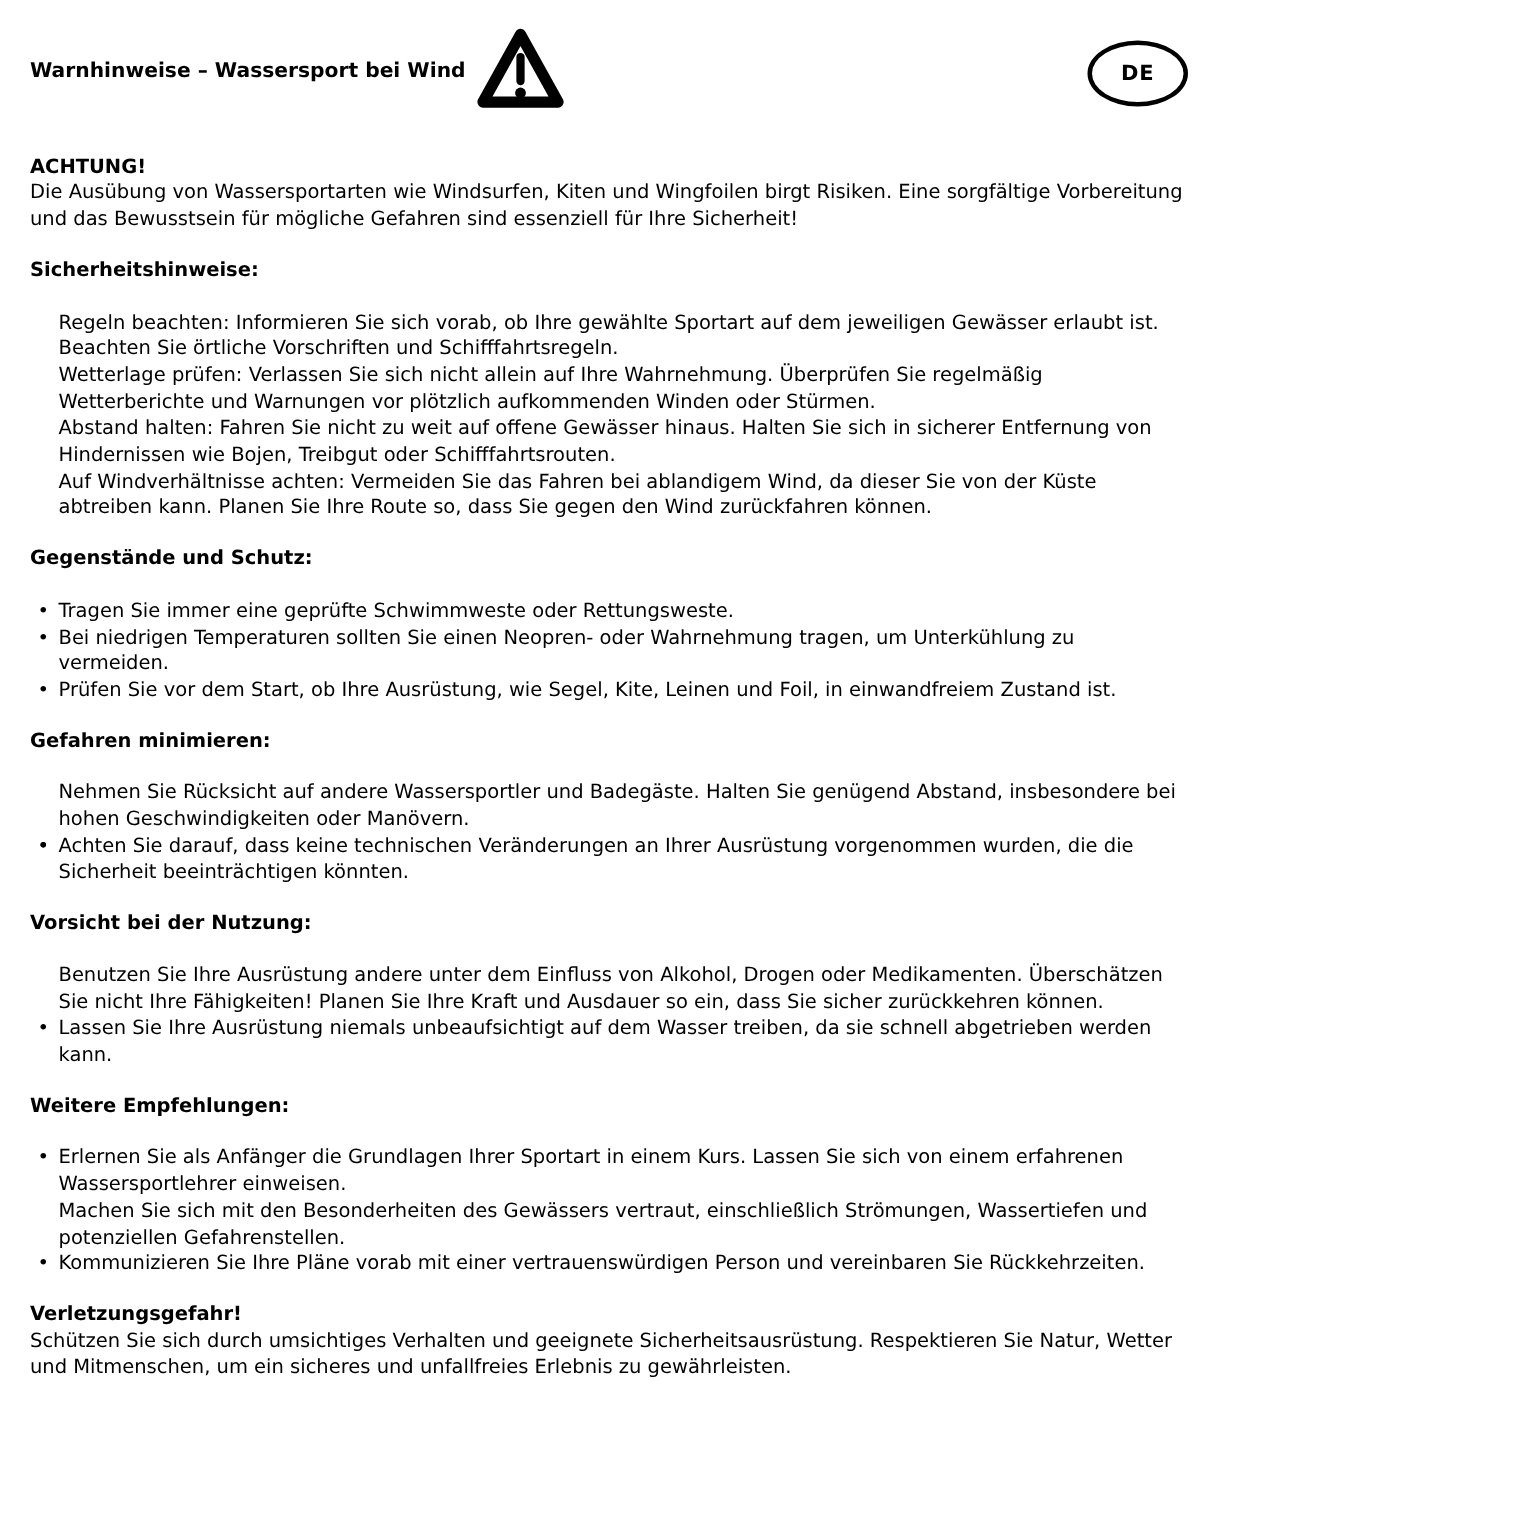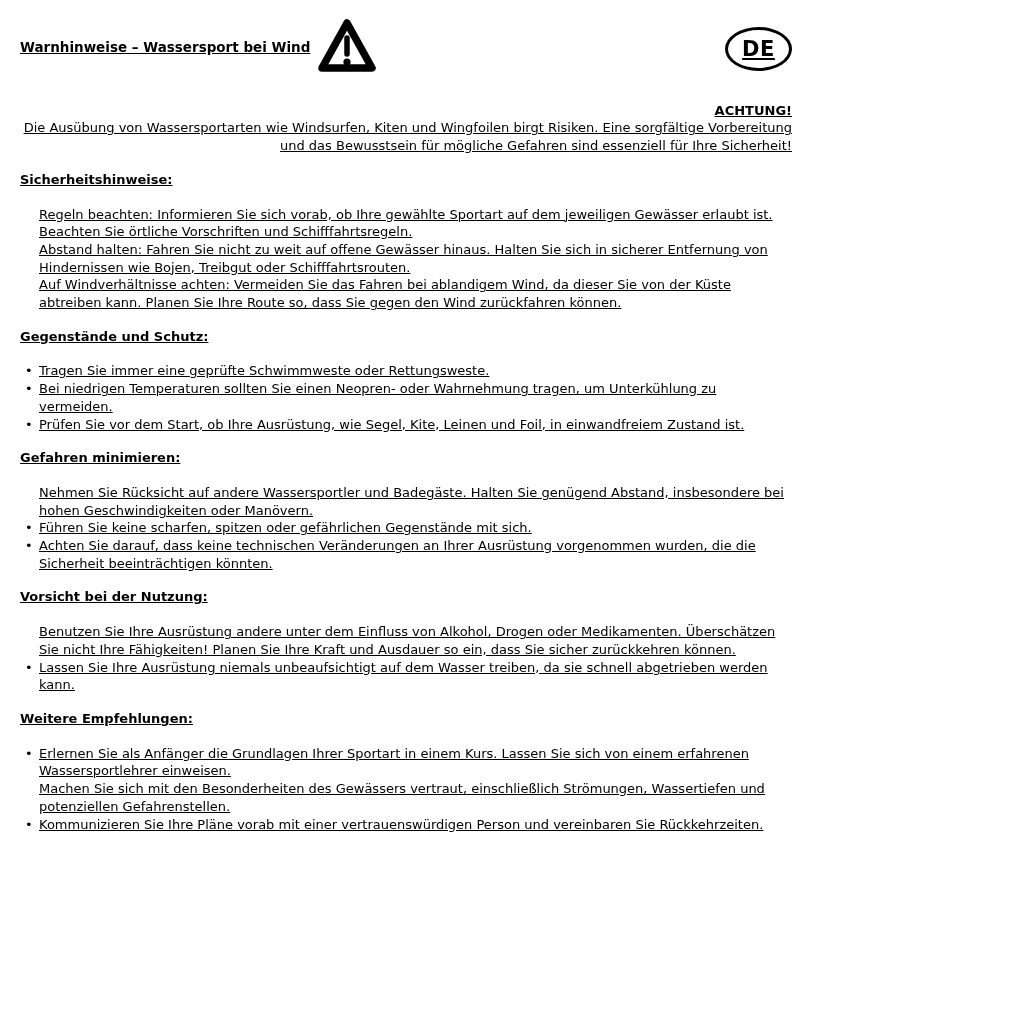--- a/index.html
+++ b/index.html
@@ -7,38 +7,38 @@
   body {
     width: 1020px;
     height: 1026px;
     background: #ffffff;
     color: #000000;
     font-family: "DejaVu Sans", "Liberation Sans", sans-serif;
     font-size: 13px;
     line-height: 17.7px;
     overflow: hidden;
   }
-  .page { padding: 38px 33px 0 20px; width: 825px; text-decoration: underline; }
+  .page { padding: 38px 33px 0 20px; width: 825px; }
 
   
   .header { display: flex; align-items: flex-start; }
   .title-block { font-weight: bold; font-size: 13.5px; line-height: 18px; white-space: nowrap; }
   .warn-icon { margin-left: 7px; margin-top: -21px; flex: 0 0 auto; }
   .badge {
     margin-left: auto; margin-top: -11px;
     width: 67px; height: 44px;
     border: 3.5px solid #000;
     border-radius: 50%;
     display: flex; align-items: center; justify-content: center;
-    font-weight: bold; font-size: 21px; letter-spacing: 0.5px;
+    font-weight: bold; font-size: 14px; letter-spacing: 0.5px;
     line-height: 1;
   }
 
   
-  .intro { margin-top: 18px; text-align: right; }
+  .intro { margin-top: 18px; }
   .block-heading { font-weight: bold; }
   .block-body { max-width: 968px; }
 
   
   .section-heading { font-weight: bold; margin-top: 16px; margin-bottom: 17px; }
   .list { max-width: 970px; }
   .item { position: relative; padding-left: 19px; }
   .item .marker { position: absolute; left: 5px; top: 0; }
   .footer-block { margin-top: 16px; }
 </style>
@@ -63,39 +63,40 @@
 
   <div class="intro">
     <div class="block-heading">ACHTUNG!</div>
     <div class="block-body">Die Ausübung von Wassersportarten wie Windsurfen, Kiten und Wingfoilen birgt Risiken. Eine sorgfältige Vorbereitung und das Bewusstsein für mögliche Gefahren sind essenziell für Ihre Sicherheit!</div>
   </div>
 
   <div>
     <div class="section-heading">Sicherheitshinweise:</div>
     <div class="list">
       <div class="item"><span>Regeln beachten: Informieren Sie sich vorab, ob Ihre gewählte Sportart auf dem jeweiligen Gewässer erlaubt ist. Beachten Sie örtliche Vorschriften und Schifffahrtsregeln.</span></div>
+      <div class="item"><span>Wetterlage prüfen: Verlassen Sie sich nicht allein auf Ihre Wahrnehmung. Überprüfen Sie regelmäßig Wetterberichte und Warnungen vor plötzlich aufkommenden Winden oder Stürmen.</span></div>
       <div class="item"><span>Abstand halten: Fahren Sie nicht zu weit auf offene Gewässer hinaus. Halten Sie sich in sicherer Entfernung von Hindernissen wie Bojen, Treibgut oder Schifffahrtsrouten.</span></div>
       <div class="item"><span>Auf Windverhältnisse achten: Vermeiden Sie das Fahren bei ablandigem Wind, da dieser Sie von der Küste abtreiben kann. Planen Sie Ihre Route so, dass Sie gegen den Wind zurückfahren können.</span></div>
     </div>
   </div>
 
   <div>
     <div class="section-heading">Gegenstände und Schutz:</div>
     <div class="list">
       <div class="item"><span class="marker">•</span><span>Tragen Sie immer eine geprüfte Schwimmweste oder Rettungsweste.</span></div>
       <div class="item"><span class="marker">•</span><span>Bei niedrigen Temperaturen sollten Sie einen Neopren- oder Wahrnehmung tragen, um Unterkühlung zu vermeiden.</span></div>
       <div class="item"><span class="marker">•</span><span>Prüfen Sie vor dem Start, ob Ihre Ausrüstung, wie Segel, Kite, Leinen und Foil, in einwandfreiem Zustand ist.</span></div>
     </div>
   </div>
 
   <div>
     <div class="section-heading">Gefahren minimieren:</div>
     <div class="list">
       <div class="item"><span>Nehmen Sie Rücksicht auf andere Wassersportler und Badegäste. Halten Sie genügend Abstand, insbesondere bei hohen Geschwindigkeiten oder Manövern.</span></div>
-      <div class="item"><span class="marker">•</span><span>Führen Sie keine scharfen, spitzen oder gefährlichen Gegenstände mit sich.</span></div>
+      <div class="item"><span class="marker">•</span></div>
       <div class="item"><span class="marker">•</span><span>Achten Sie darauf, dass keine technischen Veränderungen an Ihrer Ausrüstung vorgenommen wurden, die die Sicherheit beeinträchtigen könnten.</span></div>
     </div>
   </div>
 
   <div>
     <div class="section-heading">Vorsicht bei der Nutzung:</div>
     <div class="list">
       <div class="item"><span>Benutzen Sie Ihre Ausrüstung andere unter dem Einfluss von Alkohol, Drogen oder Medikamenten. Überschätzen Sie nicht Ihre Fähigkeiten! Planen Sie Ihre Kraft und Ausdauer so ein, dass Sie sicher zurückkehren können.</span></div>
       <div class="item"><span class="marker">•</span><span>Lassen Sie Ihre Ausrüstung niemals unbeaufsichtigt auf dem Wasser treiben, da sie schnell abgetrieben werden kann.</span></div>
     </div>
@@ -103,14 +104,18 @@
 
   <div>
     <div class="section-heading">Weitere Empfehlungen:</div>
     <div class="list">
       <div class="item"><span class="marker">•</span><span>Erlernen Sie als Anfänger die Grundlagen Ihrer Sportart in einem Kurs. Lassen Sie sich von einem erfahrenen Wassersportlehrer einweisen.</span></div>
       <div class="item"><span>Machen Sie sich mit den Besonderheiten des Gewässers vertraut, einschließlich Strömungen, Wassertiefen und potenziellen Gefahrenstellen.</span></div>
       <div class="item"><span class="marker">•</span><span>Kommunizieren Sie Ihre Pläne vorab mit einer vertrauenswürdigen Person und vereinbaren Sie Rückkehrzeiten.</span></div>
     </div>
   </div>
 
+  <div class="footer-block">
+    <div class="block-heading">Verletzungsgefahr!</div>
+    <div class="block-body">Schützen Sie sich durch umsichtiges Verhalten und geeignete Sicherheitsausrüstung. Respektieren Sie Natur, Wetter und Mitmenschen, um ein sicheres und unfallfreies Erlebnis zu gewährleisten.</div>
+  </div>
 
 </div>
 
 </body></html>

